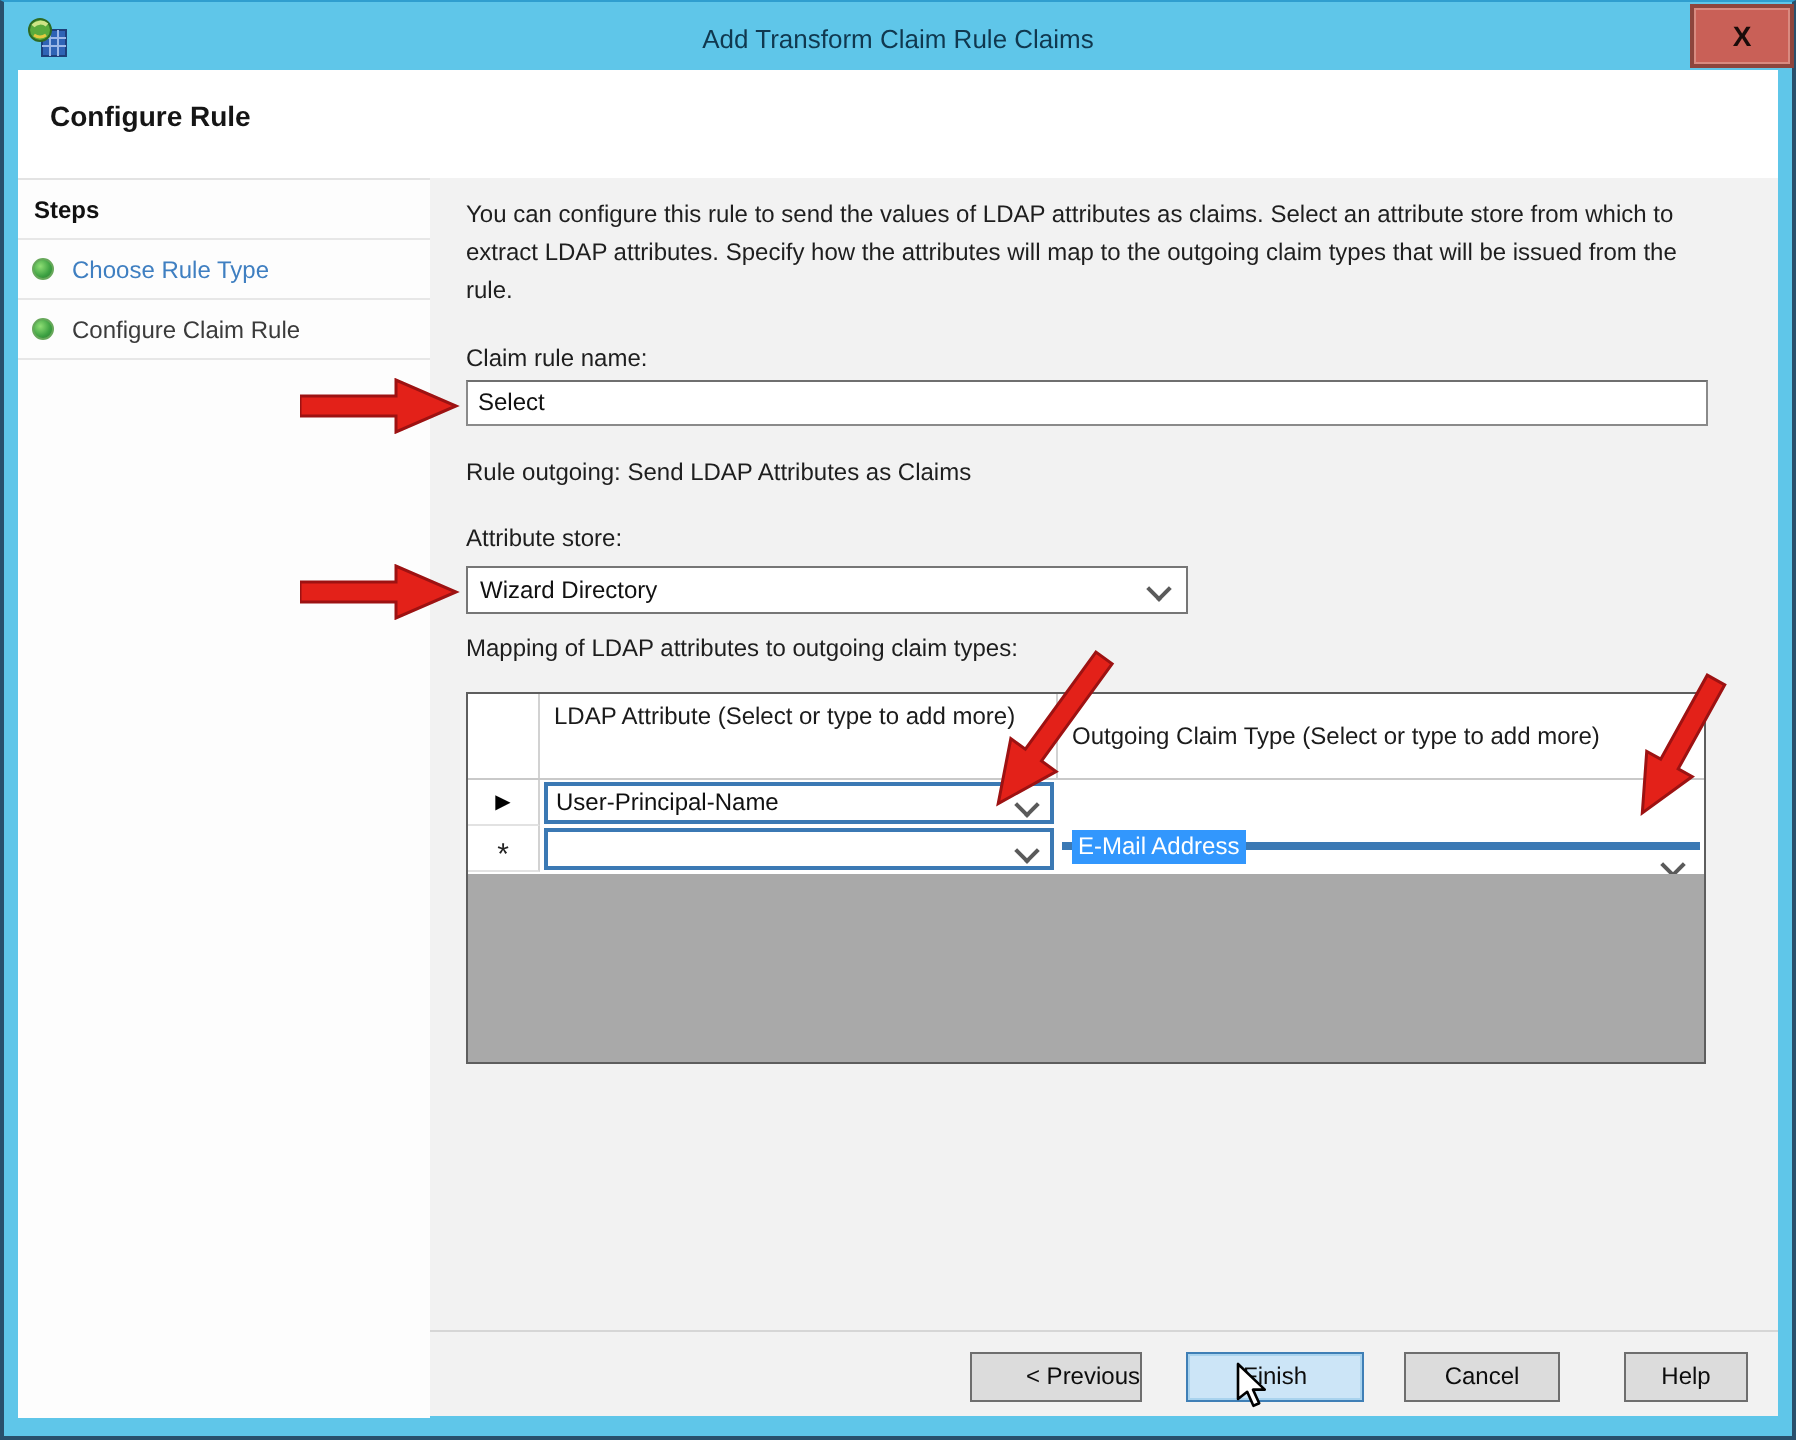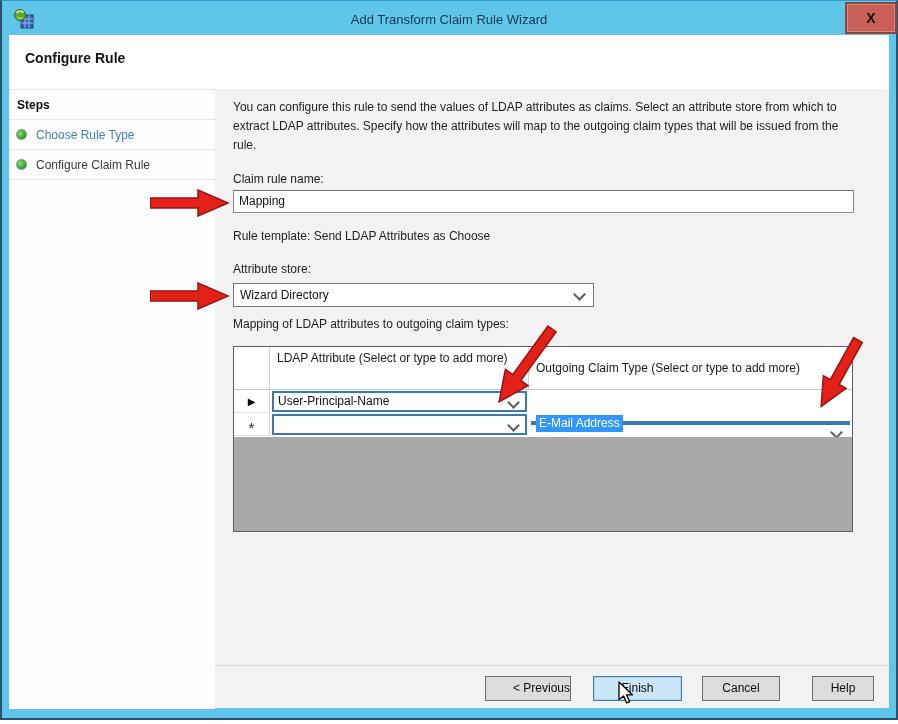--- a/index.html
+++ b/index.html
@@ -156,21 +156,21 @@
       <line x1="16" y1="7" x2="16" y2="20" stroke="#9db9e8" stroke-width="1"></line>
       <line x1="8" y1="11" x2="20" y2="11" stroke="#9db9e8" stroke-width="1"></line>
       <line x1="8" y1="15" x2="20" y2="15" stroke="#9db9e8" stroke-width="1"></line>
       <circle cx="7" cy="7" r="5.5" fill="#5aab3c" stroke="#2e6b22" stroke-width="1"></circle>
       <path d="M3.5 5 A5 5 0 0 1 10.5 4.5" fill="none" stroke="#cfe486" stroke-width="2"></path>
       <path d="M4 9.5 Q7 11.5 10 9.5" fill="none" stroke="#e4c93f" stroke-width="1.5"></path>
     </g>
   </svg>
 </div>
 
-<div class="abs titlebar-title">Add Transform Claim Rule Wizard</div>
+<div class="abs titlebar-title">Add Transform Claim Rule Claims</div>
 
 <div class="abs close-btn">
   <span>X</span>
 </div>
 
 <div class="abs header-band"></div>
 <div class="abs page-heading">Configure Rule</div>
 
 <div class="abs sidebar">
   <p class="steps-title">Steps</p>
@@ -182,23 +182,23 @@
     <span class="bullet"></span>
     <span class="step-label">Configure Claim Rule</span>
   </div>
 </div>
 
 <div class="abs main-pane">
 
   <div class="txt desc">You can configure this rule to send the values of LDAP attributes as claims. Select an attribute store from which to extract LDAP attributes. Specify how the attributes will map to the outgoing claim types that will be issued from the rule.</div>
 
   <div class="txt" style="left:18px;top:83px;">Claim rule name:</div>
-  <div class="field-input">Mapping</div>
-
-  <div class="txt" style="left:18px;top:140px;">Rule template: Send LDAP Attributes as Choose</div>
+  <div class="field-input">Select</div>
+
+  <div class="txt" style="left:18px;top:140px;">Rule outgoing: Send LDAP Attributes as Claims</div>
 
   <div class="txt" style="left:18px;top:173px;">Attribute store:</div>
   <div class="combo store-combo">
     <span>Wizard Directory</span>
     <span class="chev"></span>
   </div>
 
   <div class="txt" style="left:18px;top:228px;">Mapping of LDAP attributes to outgoing claim types:</div>
 
   <div class="map-table">

